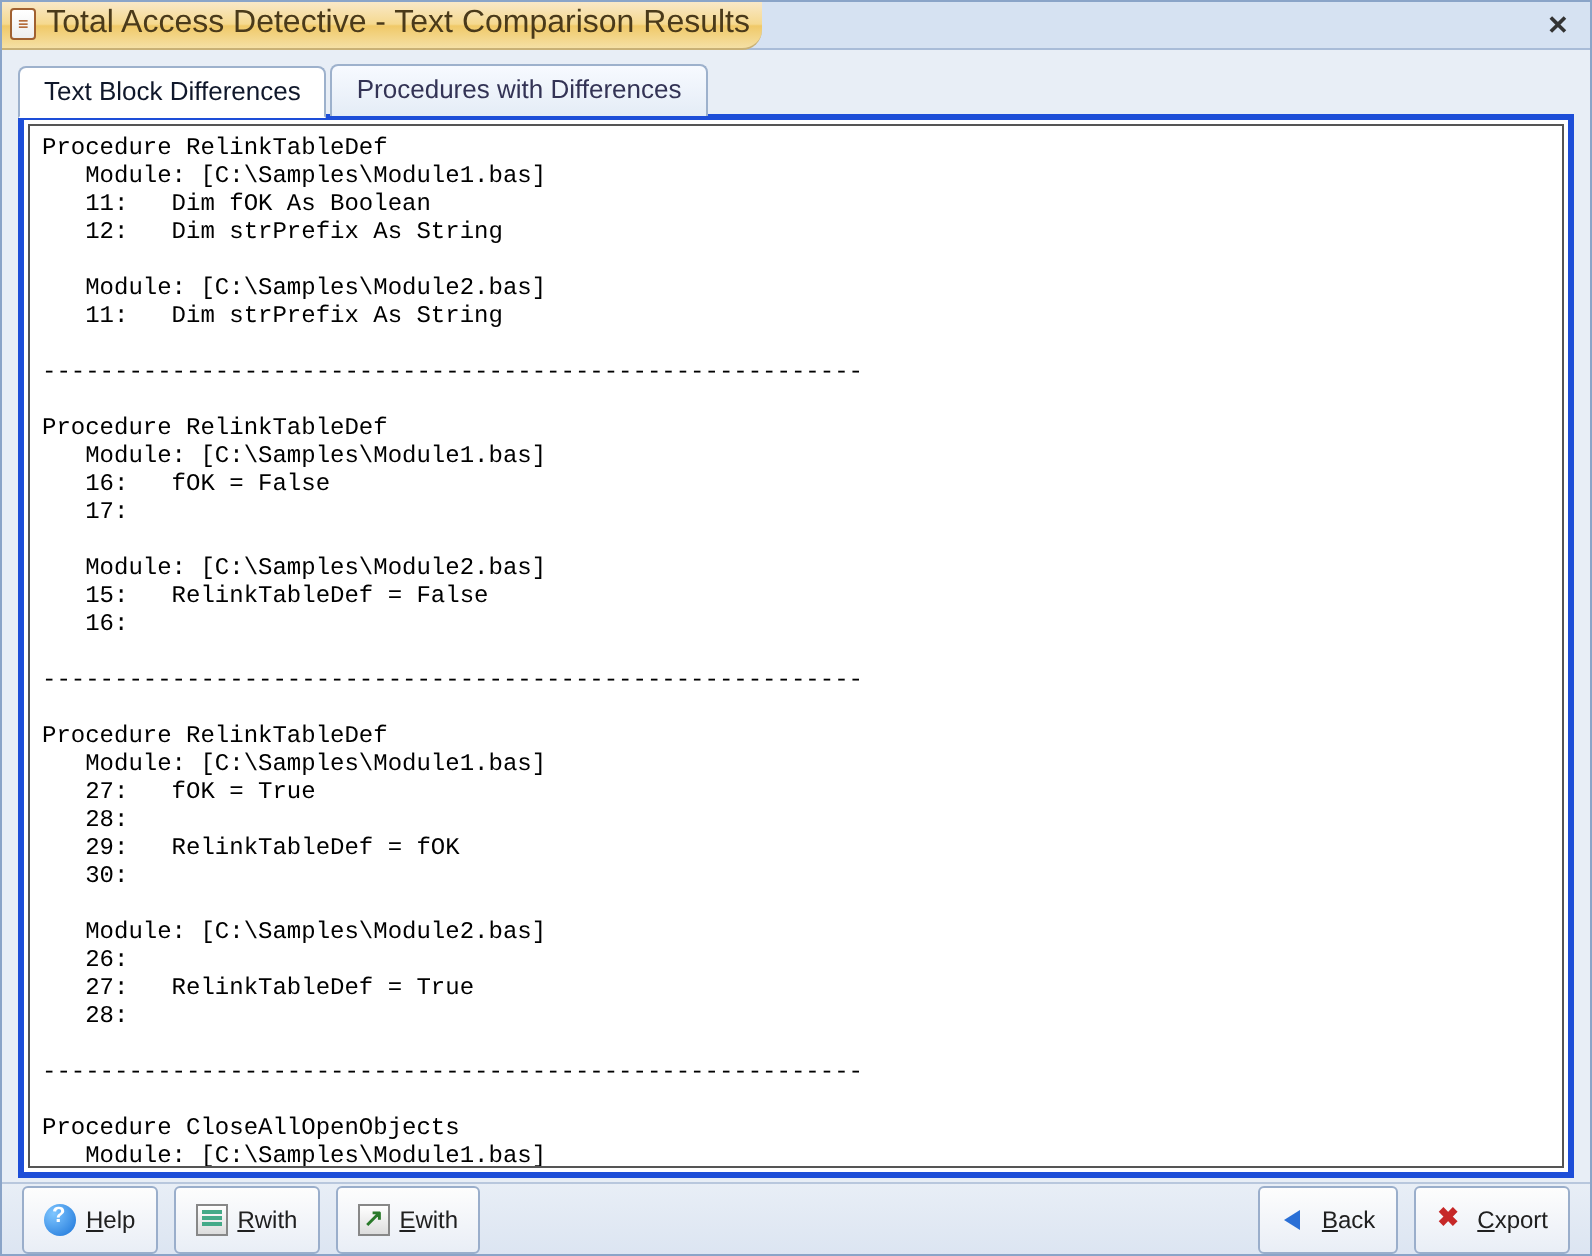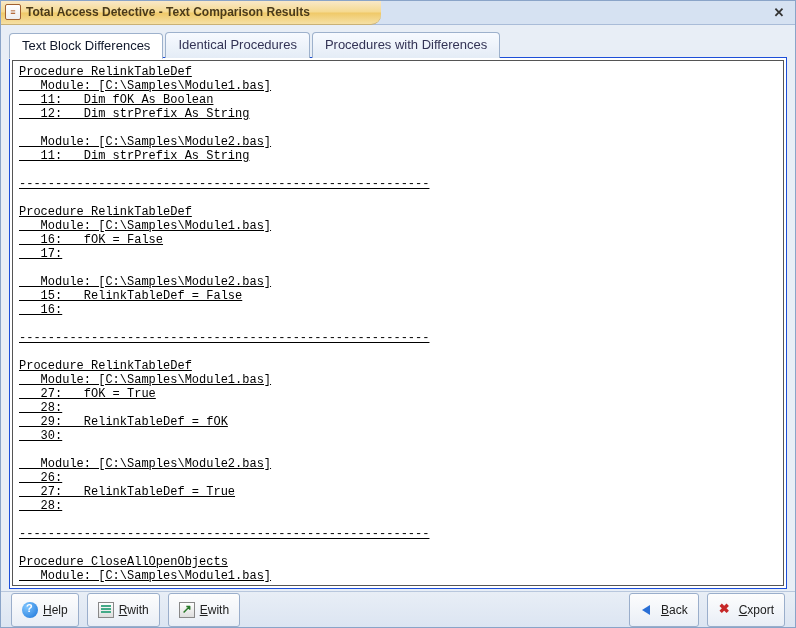--- a/index.html
+++ b/index.html
@@ -34,21 +34,21 @@
 .titlebar-row .spacer { flex:1; background:#d6e2f2; height:100%; }
 .app-icon {
   width: 16px; height: 16px;
   margin-right: 5px;
   background: linear-gradient(#fff,#eee);
   border:1px solid #a06030;
   display:flex;align-items:center;justify-content:center;
   font-size:9px;color:#a04000;font-weight:bold;
   border-radius:2px;
 }
-.title-text { font-weight: bold; color: #4a3a1a; font-size:12px; white-space:nowrap; }
+.title-text { font-weight: normal; color: #4a3a1a; font-size:16px; white-space:nowrap; }
 .close-btn {
   margin-left: 10px; margin-right:6px;
   width: 20px; height: 16px;
   font-size: 13px; font-weight:bold; color:#333;
   display:flex;align-items:center;justify-content:center;
   cursor:pointer;
 }
 
 .main-area {
   padding: 6px 8px 0 8px;
@@ -75,27 +75,26 @@
   top:1px;
 }
 .tab.active {
   background:#fff;
   border-bottom:1px solid #fff;
   top:2px;
   z-index:3;
   color:#0f172a;
 }
 .content-panel {
-  border:1px solid #1d4ed8;
+  border:3px solid #1d4ed8;
   background:#fff;
   height: calc(100% - 28px);
   padding:2px;
   position:relative;
   z-index:1;
-  text-decoration:underline;
 }
 .text-output {
   width:100%; height:100%;
   overflow:auto;
   font-family:"Courier New", monospace;
   font-size:12px;
   line-height:14px;
   white-space:pre;
   padding:4px 6px;
   color:#000;
@@ -148,21 +147,20 @@
     <span class="app-icon">≡</span>
     <span class="title-text">Total Access Detective - Text Comparison Results</span>
   </div>
   <div class="spacer"></div>
   <div class="close-btn">✕</div>
 </div>
 
 <div class="main-area">
   <div class="tabstrip">
     <div class="tab active">Text Block Differences</div>
-    <div class="tab">Identical Procedures</div>
     <div class="tab">Procedures with Differences</div>
   </div>
   <div class="content-panel">
     <div class="text-output">Procedure RelinkTableDef
    Module: [C:\Samples\Module1.bas]
    11:   Dim fOK As Boolean
    12:   Dim strPrefix As String
 
    Module: [C:\Samples\Module2.bas]
    11:   Dim strPrefix As String

